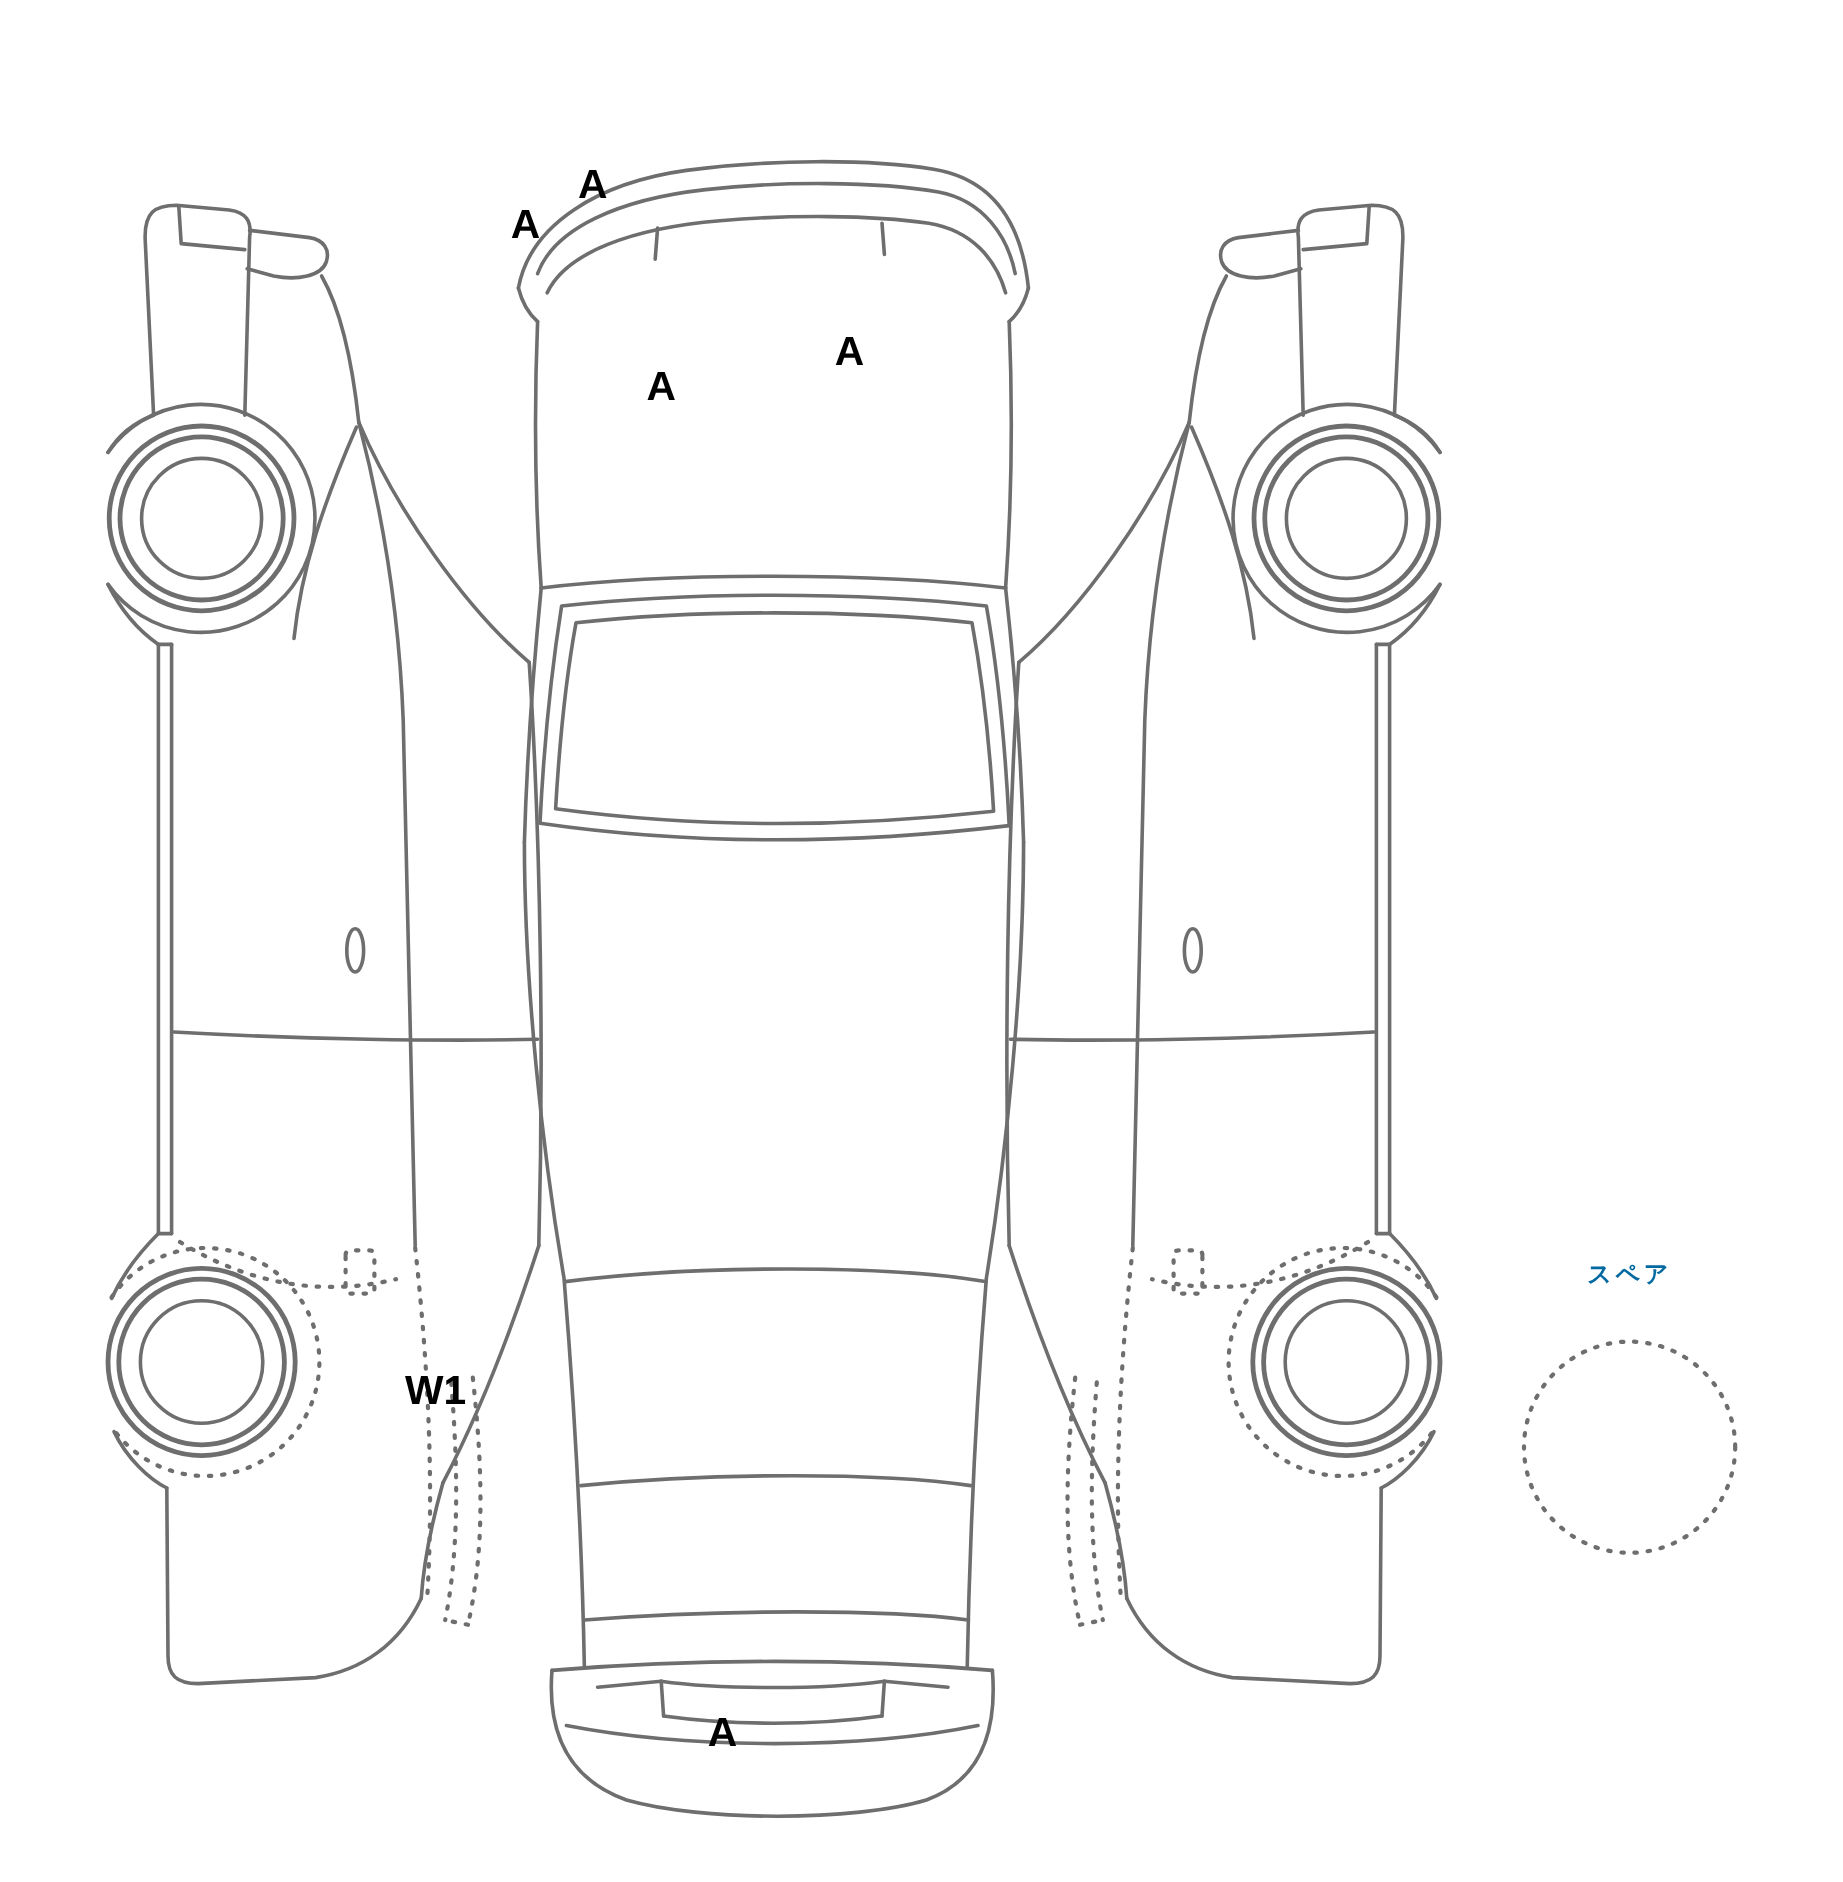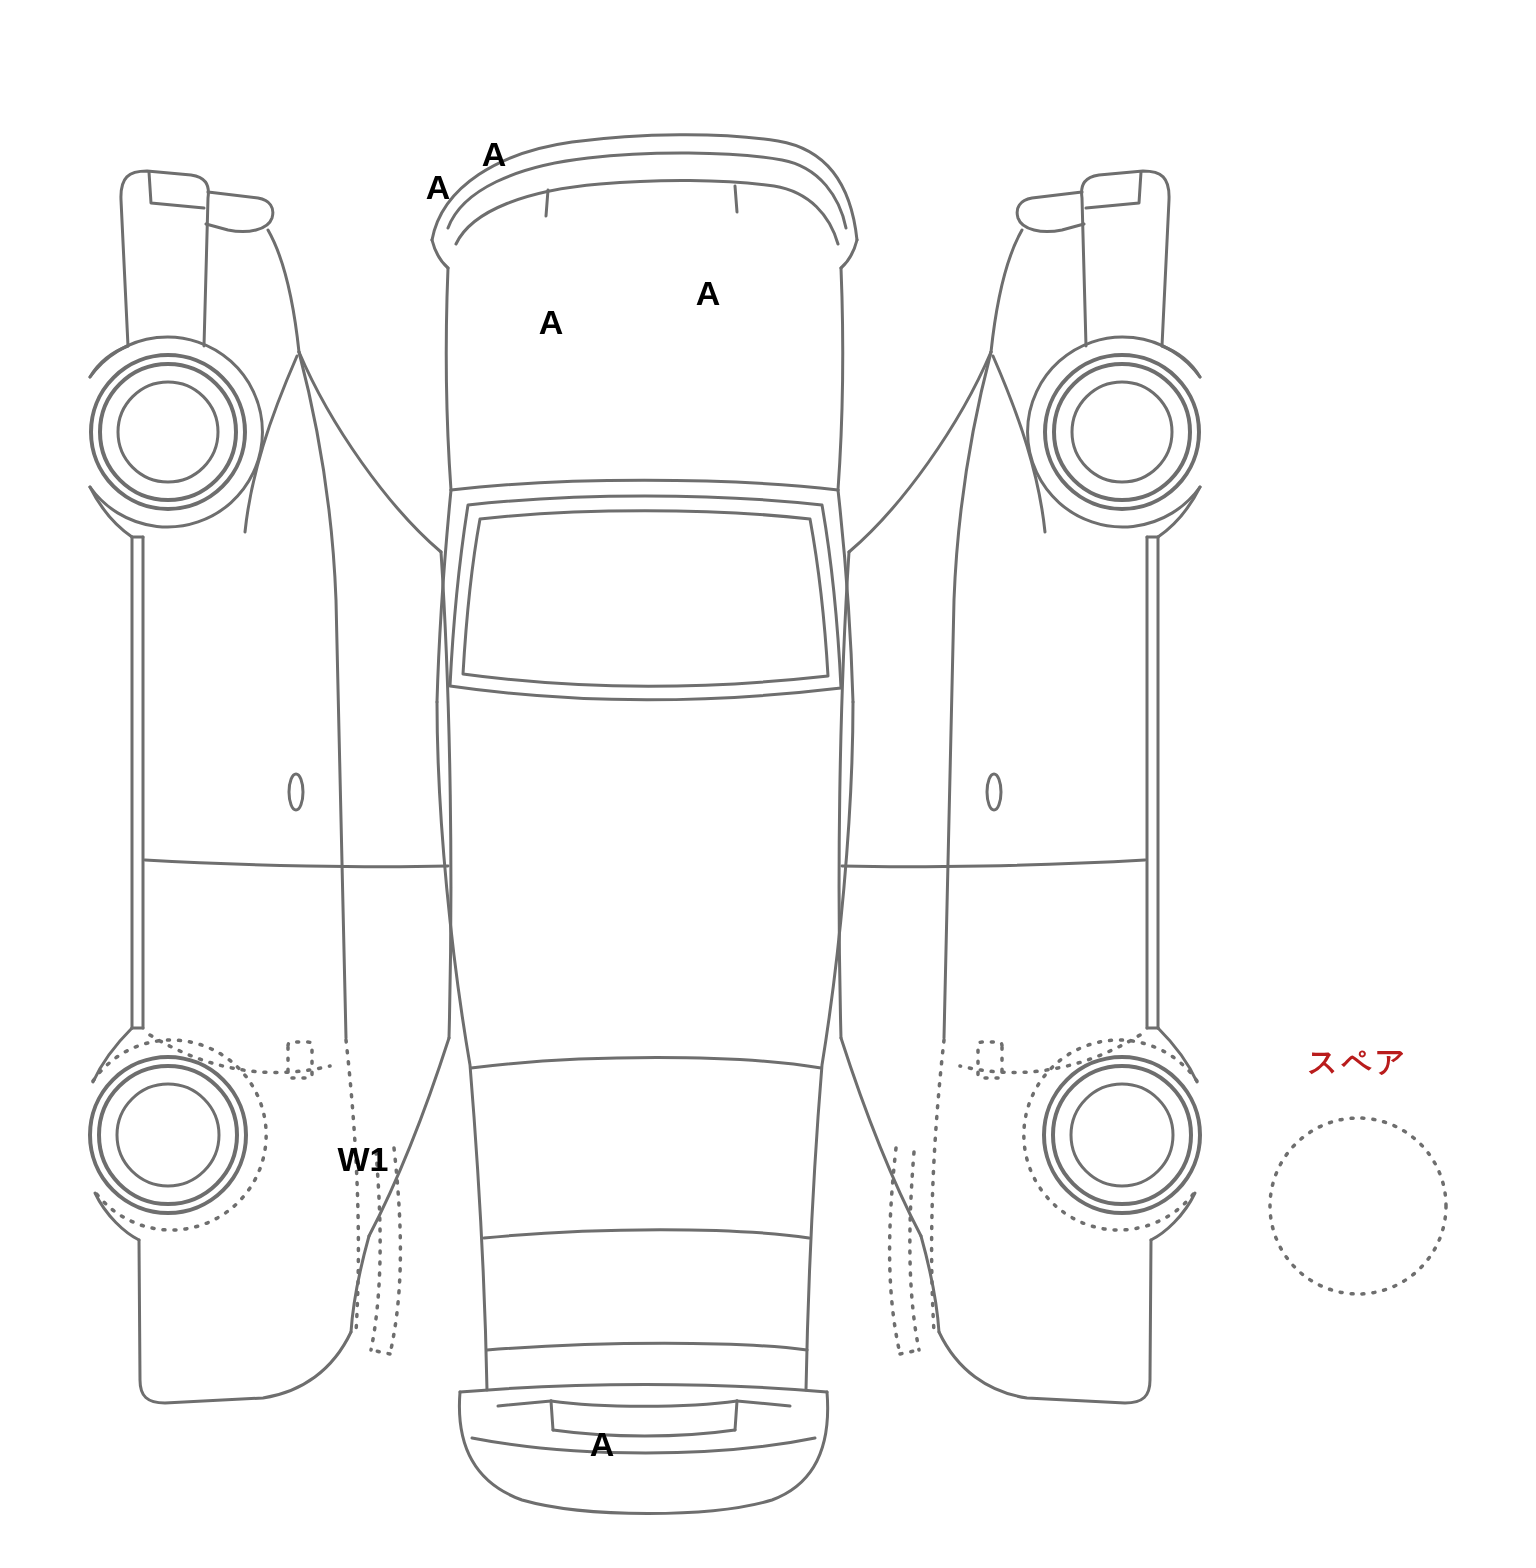--- a/index.html
+++ b/index.html
@@ -33,23 +33,23 @@
     font-weight:700;
     font-size:34px;
     line-height:1;
     color:#000000;
     white-space:nowrap;
   }
   .spare-label{
     position:absolute;
     transform:translate(-50%,-50%);
     font-weight:600;
-    font-size:30px;
+    font-size:20px;
     letter-spacing:3px;
-    color:#b91c1c;
+    color:#0369a1;
     white-space:nowrap;
   }
 </style>
 </head>
 <body>
 
 <div class="canvas">
 
   <svg class="diagram" width="1536" height="1568" viewBox="0 0 1536 1568">
 

